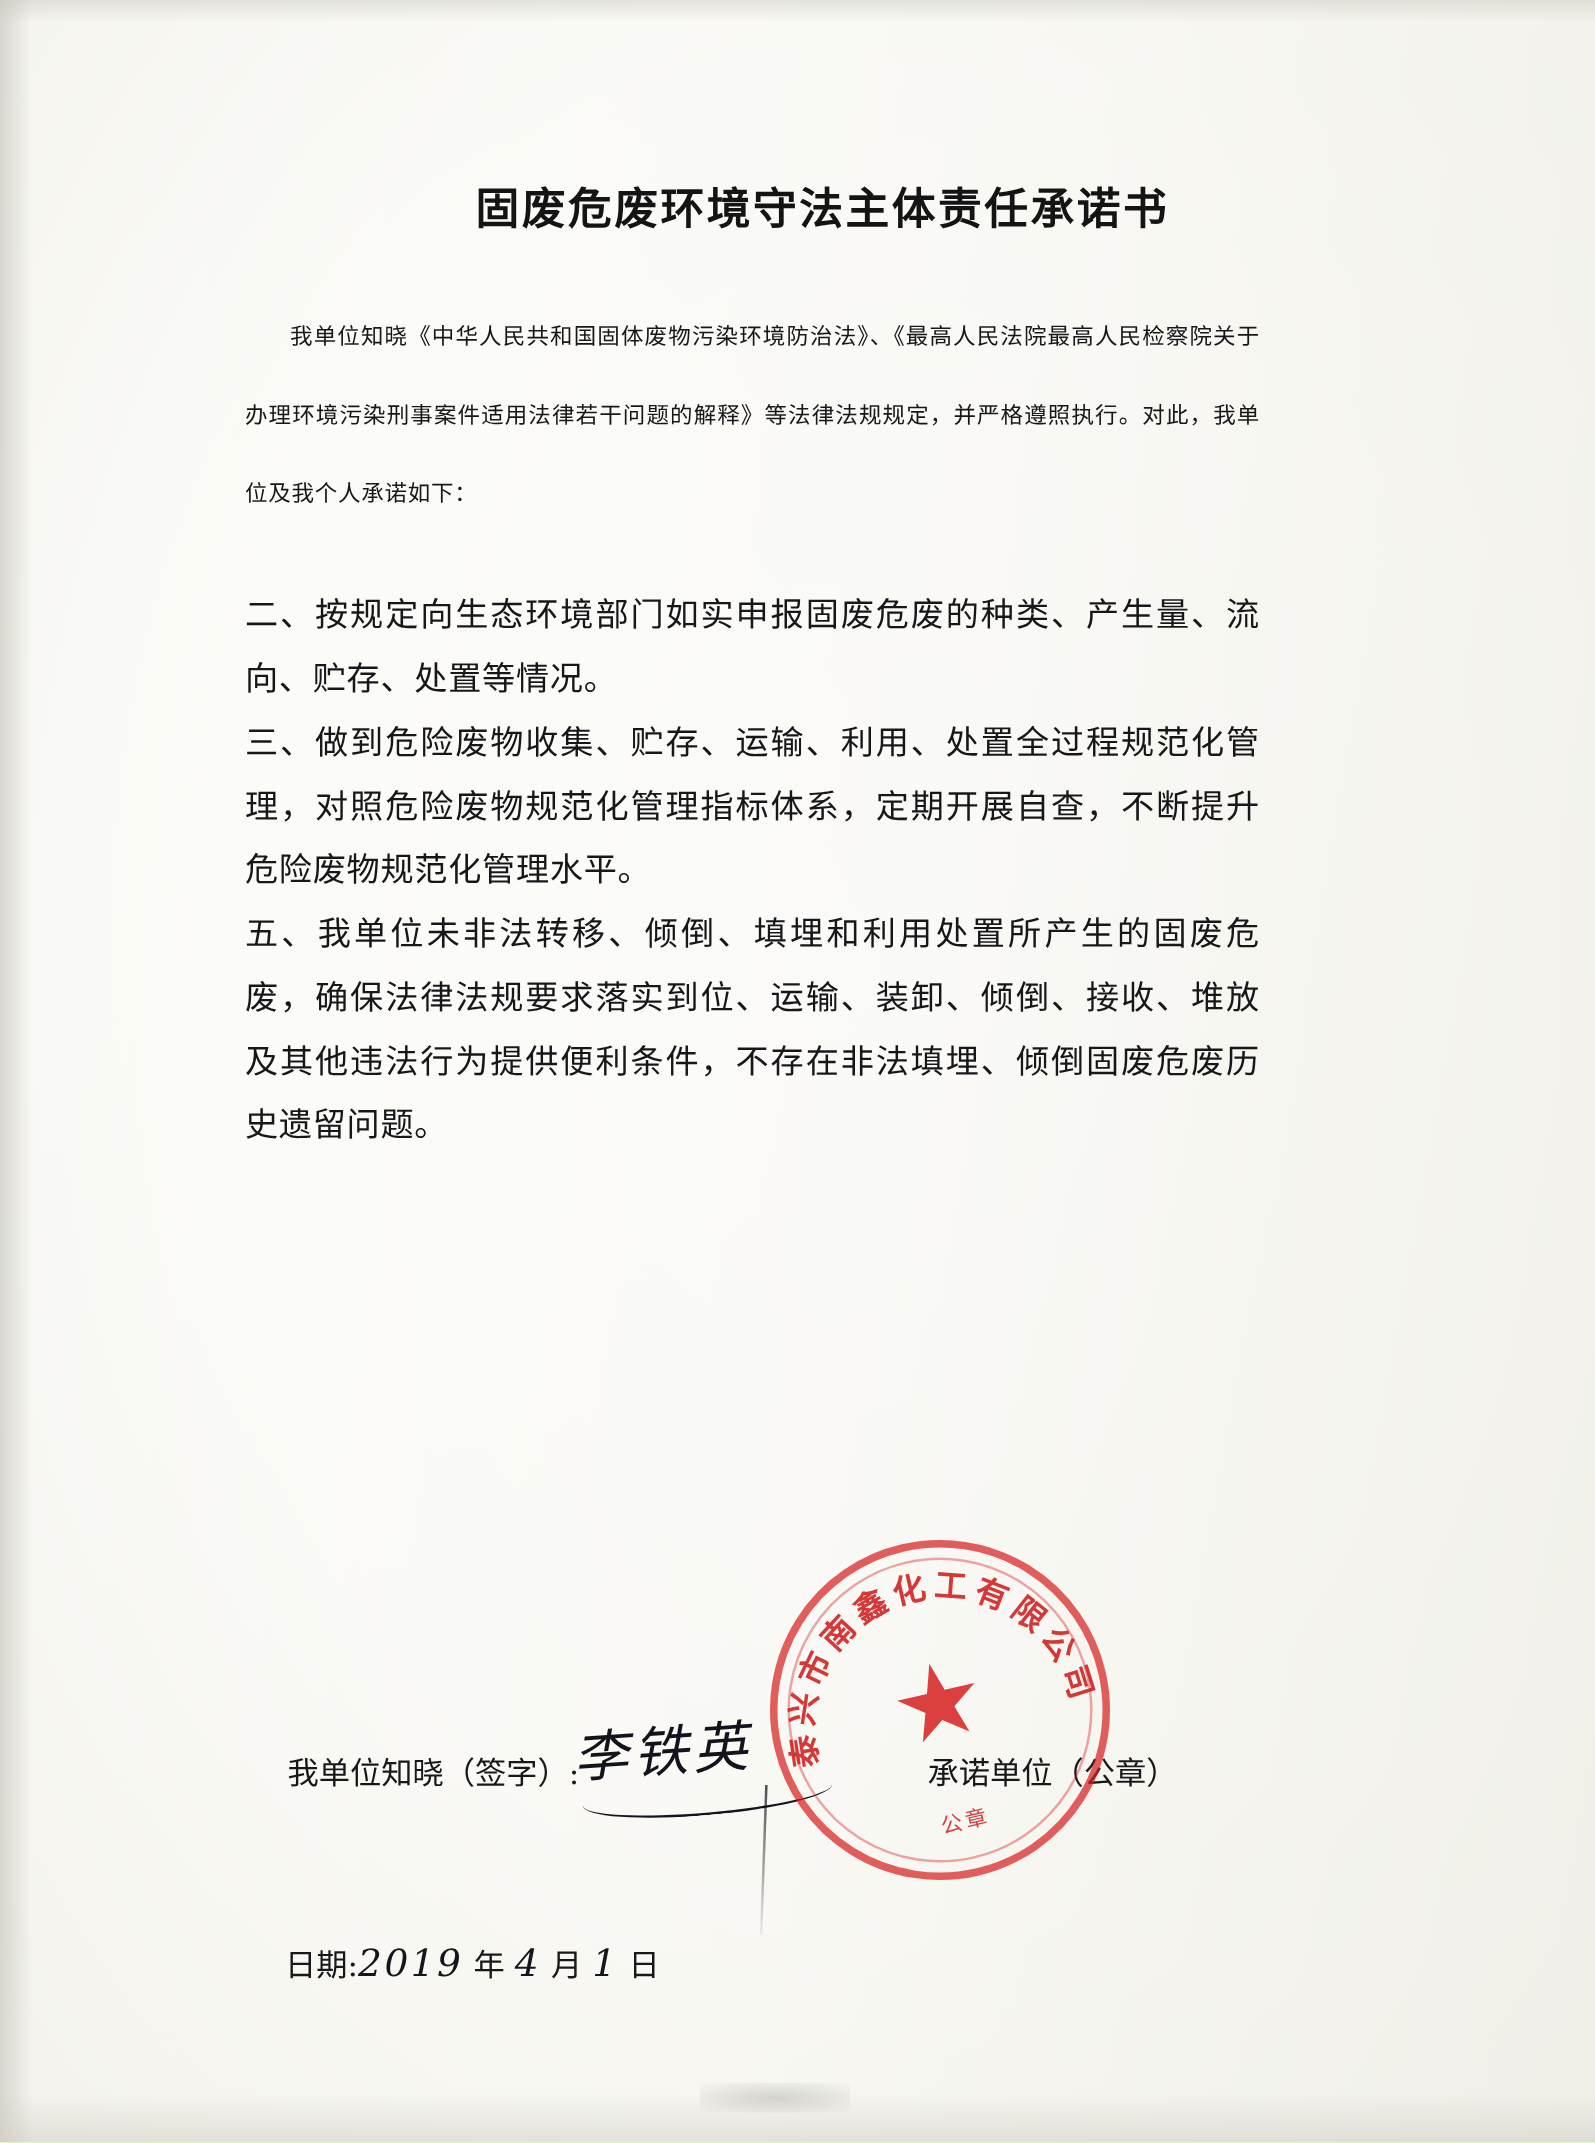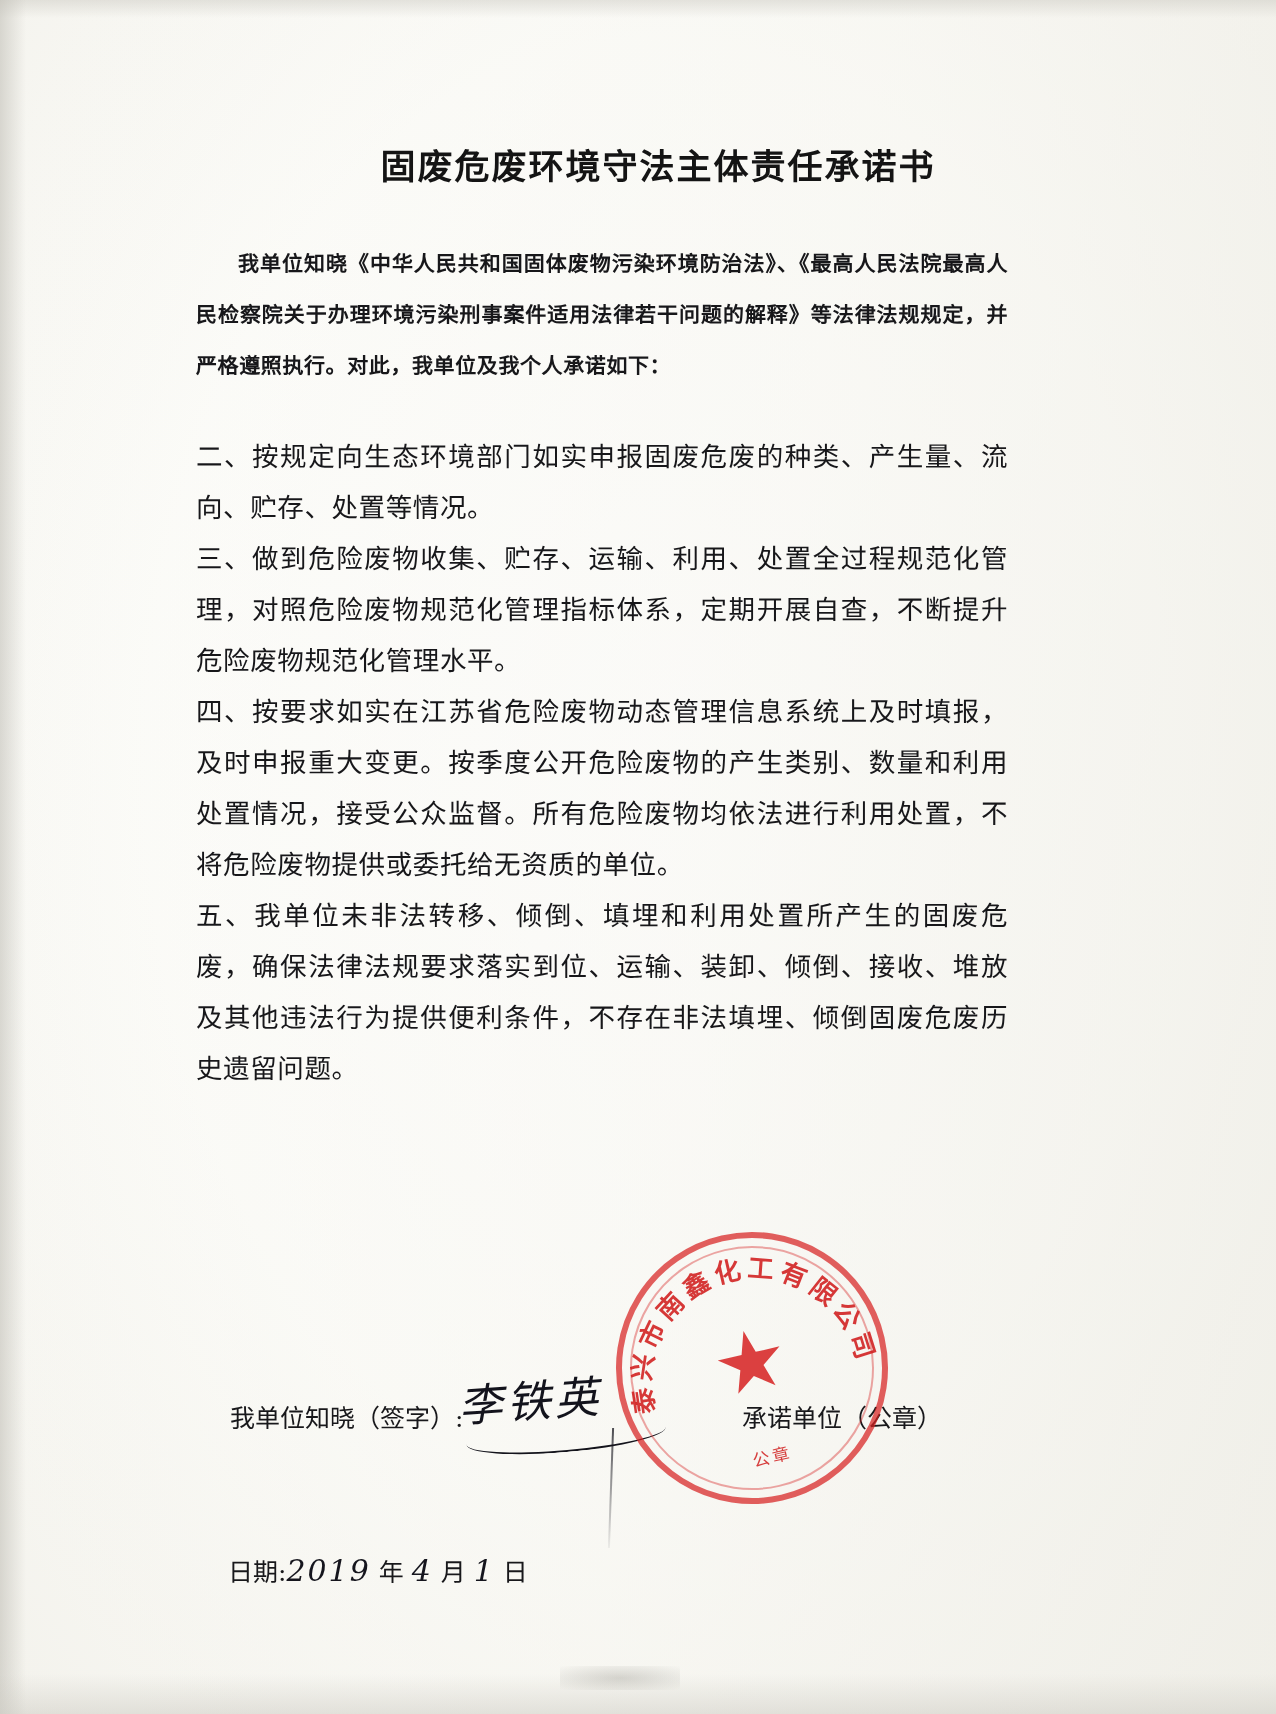--- a/index.html
+++ b/index.html
@@ -59,27 +59,26 @@
   }
 
   .body-block {
     position: absolute;
     left: 196px;
     top: 238px;
     width: 812px;
   }
 
   .para {
-    font-size: 21px;
-    line-height: 51px;
+    font-size: 18px;
+    line-height: 63px;
     letter-spacing: 0.6px;
     text-align: justify;
     color: #17171a;
     margin: 0;
-    font-weight: bold;
   }
   .para.intro {
     text-indent: 2em;
     margin-bottom: 40px;
   }
   .items {
     margin-top: 14px;
   }
   .item {
     font-size: 26.5px;
@@ -236,21 +235,20 @@
   <div class="edge-shadow-left"></div>
   <div class="edge-shadow-bottom"></div>
 
   <div class="doc-title">固废危废环境守法主体责任承诺书</div>
 
   <div class="body-block">
     <p class="para intro">我单位知晓《中华人民共和国固体废物污染环境防治法》、《最高人民法院最高人民检察院关于办理环境污染刑事案件适用法律若干问题的解释》等法律法规规定，并严格遵照执行。对此，我单位及我个人承诺如下：</p>
     <div class="items">
       <p class="item">二、按规定向生态环境部门如实申报固废危废的种类、产生量、流向、贮存、处置等情况。</p>
       <p class="item">三、做到危险废物收集、贮存、运输、利用、处置全过程规范化管理，对照危险废物规范化管理指标体系，定期开展自查，不断提升危险废物规范化管理水平。</p>
-      <p class="item">四、按要求如实在江苏省危险废物动态管理信息系统上及时填报，及时申报重大变更。按季度公开危险废物的产生类别、数量和利用处置情况，接受公众监督。所有危险废物均依法进行利用处置，不将危险废物提供或委托给无资质的单位。</p>
       <p class="item">五、我单位未非法转移、倾倒、填埋和利用处置所产生的固废危废，确保法律法规要求落实到位、运输、装卸、倾倒、接收、堆放及其他违法行为提供便利条件，不存在非法填埋、倾倒固废危废历史遗留问题。</p>
     </div>
   </div>
 
   <div class="sign-row">
     <span class="sign-label">我单位知晓（签字）:</span>
     <span class="signature">李铁英</span>
     <span class="sig-stroke"></span>
     <span class="sig-tail"></span>
     <span class="seal-label">承诺单位（公章）</span>

